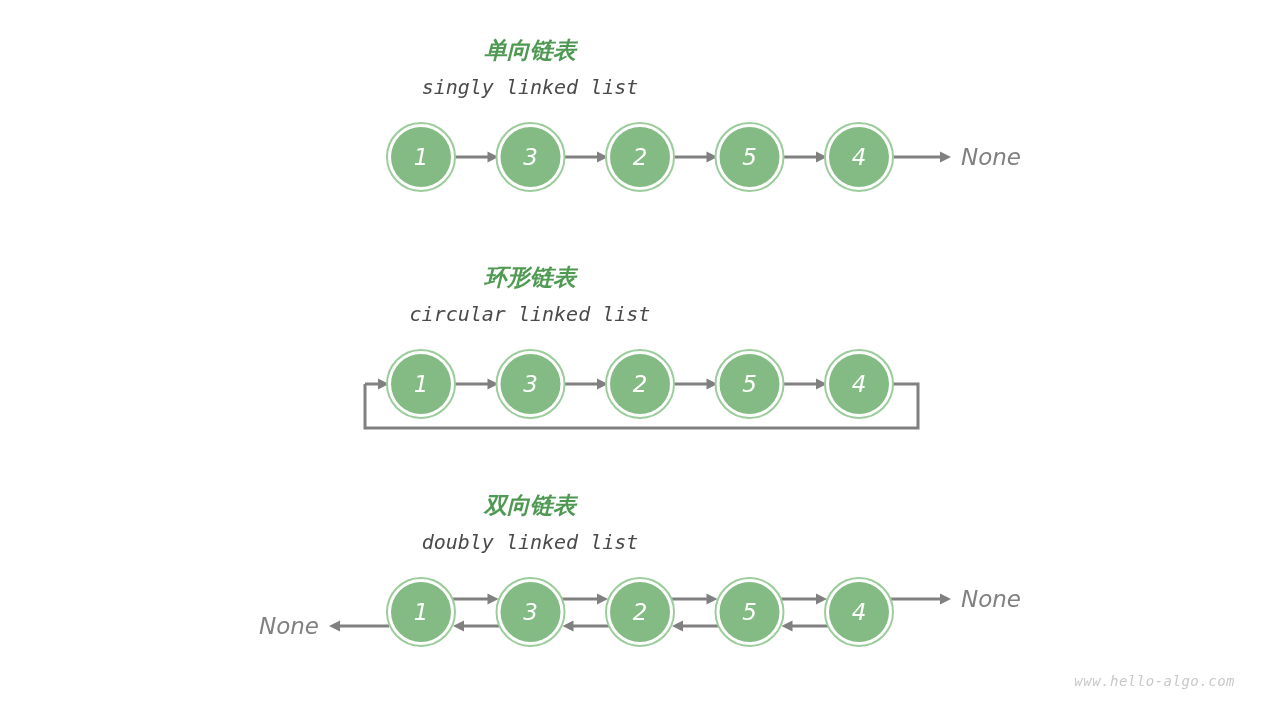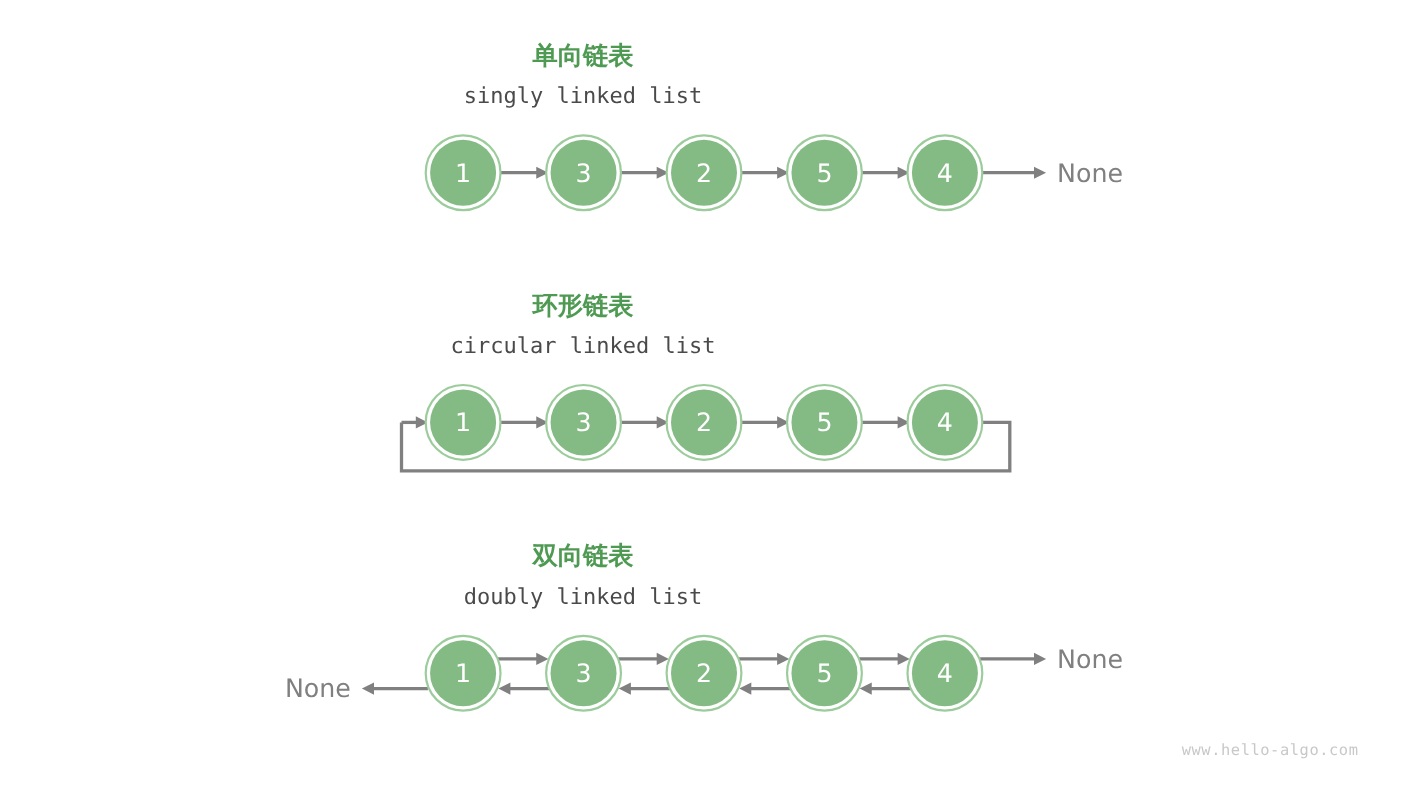--- a/index.html
+++ b/index.html
@@ -14,20 +14,21 @@
     position: relative;
     overflow: hidden;
     font-family: "Liberation Sans", sans-serif;
   }
   #diagram-root {
     position: absolute;
     top: 0;
     left: 0;
     width: 1280px;
     height: 720px;
+    font-style: italic;
   }
   .section-title {
     font-family: "DejaVu Sans", sans-serif;
     font-weight: bold;
     font-size: 23px;
     fill: #4f9a52;
   }
   .section-subtitle {
     font-family: "DejaVu Sans Mono", monospace;
     font-size: 20px;

